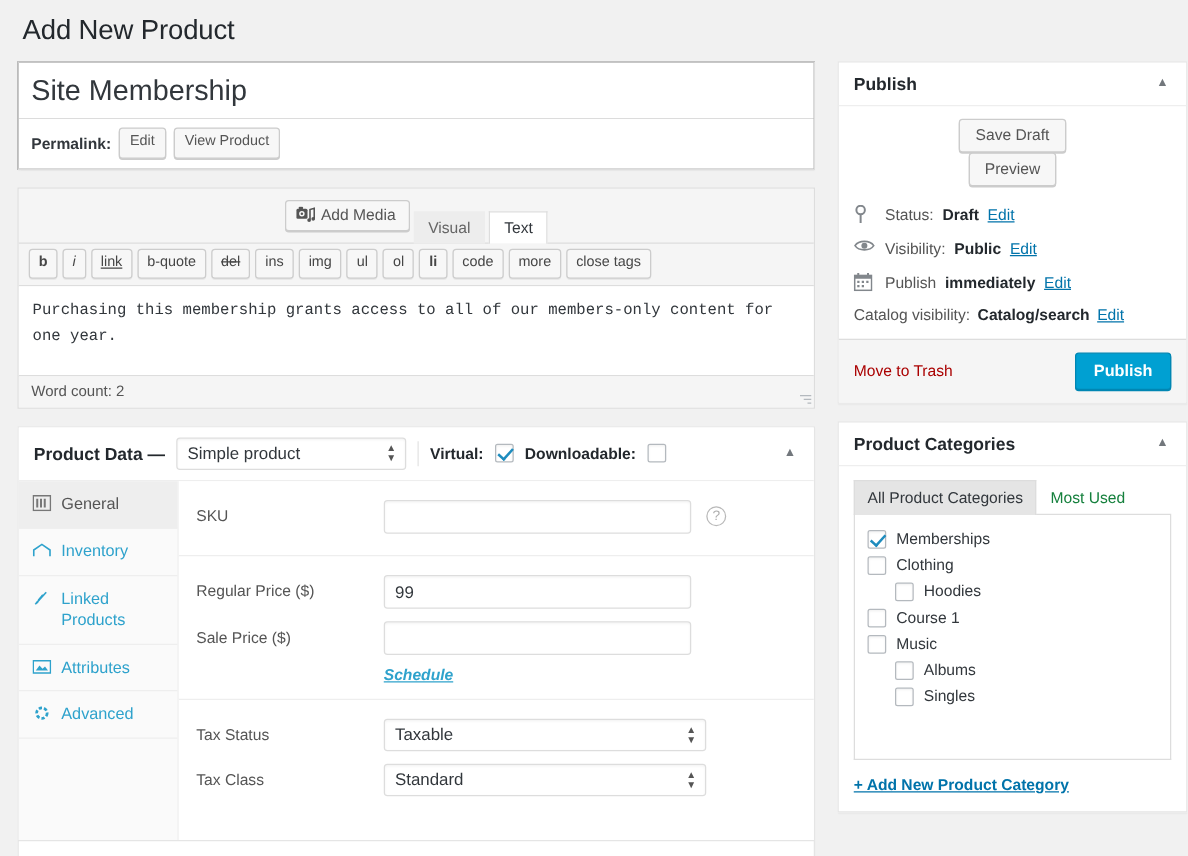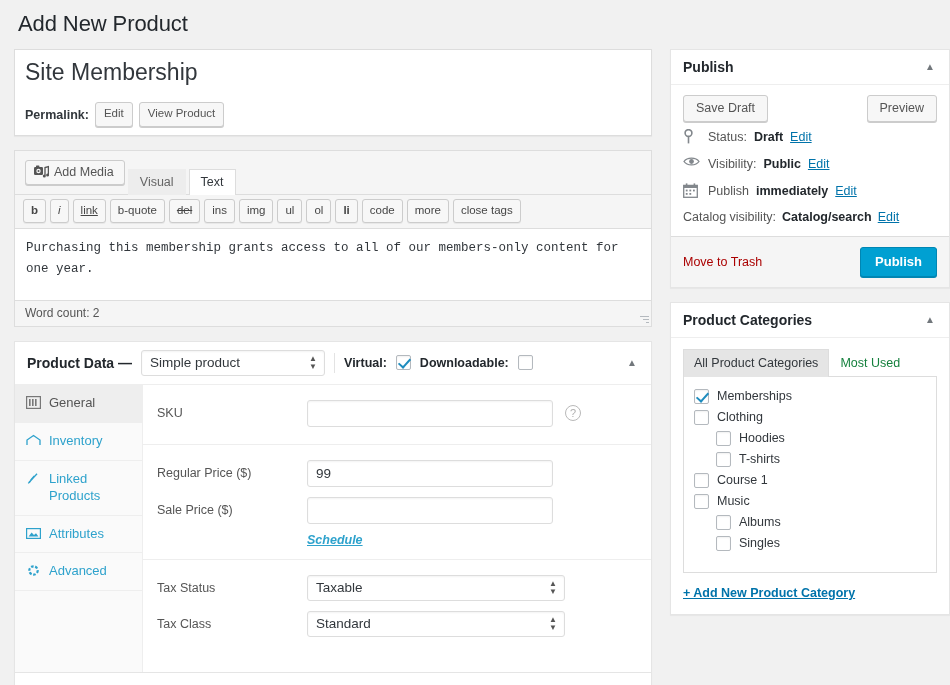--- a/index.html
+++ b/index.html
@@ -40,21 +40,21 @@
   .small-btn {
     display: inline-block; border: 1px solid #ccc; background: #f7f7f7;
     color: #555; border-radius: 3px; padding: 2px 8px 3px;
     font-size: 11.5px; line-height: 1.5; cursor: pointer;
     box-shadow: 0 1px 0 #ccc; white-space: nowrap;
   }
 
   
   .editor-wrap { margin-top: 14px; background: #f5f5f5; border: 1px solid #ddd; }
   .editor-top {
-    display: flex; align-items: flex-end; justify-content: flex-start;
+    display: flex; align-items: flex-end; justify-content: center;
     padding: 9px 10px 0 10px; background: #f5f5f5;
   }
   .add-media {
     display: inline-flex; align-items: center; gap: 5px;
     border: 1px solid #ccc; background: #f7f7f7; color: #555;
     border-radius: 3px; padding: 4px 10px 5px 8px; font-size: 12.5px;
     box-shadow: 0 1px 0 #ccc; cursor: pointer; margin-bottom: 9px;
   }
   .media-ico { display: inline-block; width: 15px; height: 14px; position: relative; }
   .editor-tabs { display: flex; align-items: flex-end; gap: 0; }
@@ -158,21 +158,21 @@
   }
   .schedule-link {
     display: inline-block; margin: 4px 0 0 150px; padding-left: 14px;
     font-size: 12.5px; color: #2ea2cc; font-style: italic;
     text-decoration: underline; font-weight: bold; cursor: pointer;
   }
   .sel-field { width: 258px; }
 
   
   .pub-body { padding: 10px 12px 6px; }
-  .pub-row1 { display: flex; align-items: center; justify-content: space-between; margin-bottom: 2px; }
+  .pub-row1 { display: flex; align-items: center; justify-content: space-between; margin-bottom: 10px; flex-direction: column; }
   .btn-secondary {
     border: 1px solid #ccc; background: #f7f7f7; color: #555; border-radius: 3px;
     padding: 5px 12px 6px; font-size: 12.5px; box-shadow: 0 1px 0 #ccc; cursor: pointer;
   }
   .misc {
     display: flex; align-items: center; gap: 7px; padding: 5px 0 6px;
     font-size: 12.5px; color: #555;
   }
   .misc b { color: #23282d; }
   .misc-ico { flex: 0 0 18px; width: 18px; height: 16px; position: relative; color: #82878c; }
@@ -478,24 +478,20 @@
               <span>Memberships</span>
             </div>
             <div class="cat-item">
               <span class="cbox"></span>
               <span>Clothing</span>
             </div>
             <div class="cat-item lvl1">
               <span class="cbox"></span>
               <span>Hoodies</span>
             </div>
-            <div class="cat-item lvl1">
-              <span class="cbox"></span>
-              <span>T-shirts</span>
-            </div>
             <div class="cat-item">
               <span class="cbox"></span>
               <span>Course 1</span>
             </div>
             <div class="cat-item">
               <span class="cbox"></span>
               <span>Music</span>
             </div>
             <div class="cat-item lvl1">
               <span class="cbox"></span>

